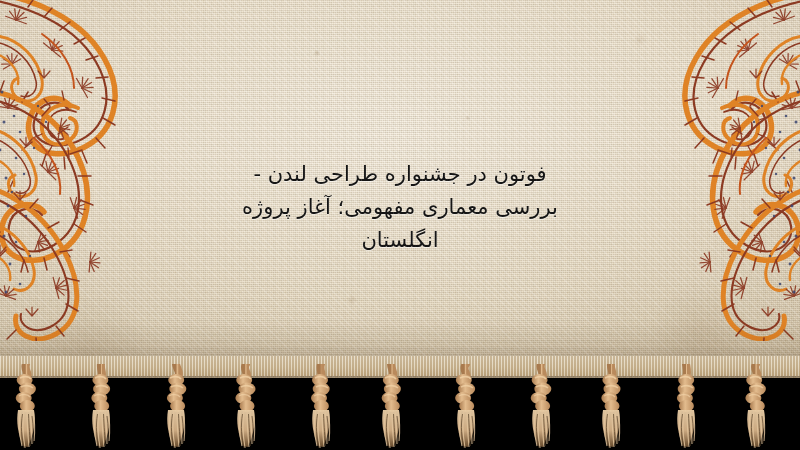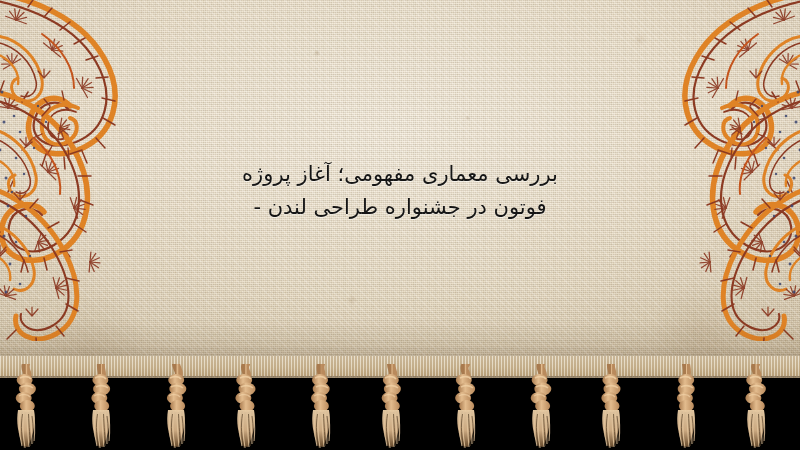--- a/index.html
+++ b/index.html
@@ -574,22 +574,23 @@
               <circle cx="10" cy="8" r="1.4"></circle>
           </g>
         </g>
       </svg>
     </div>
 
     <div class="fab-shadow"></div>
   </div>
 
   <div class="title-block">
+    <span class="tline">فوتون در جشنواره طراحی لندن -</span>
     <span class="tline">بررسی معماری مفهومی؛ آغاز پروژه</span>
-    <span class="tline">فوتون در جشنواره طراحی لندن -</span>
+    <span class="tline">انگلستان</span>
   </div>
 
   <div class="fringe-zone">
     <div class="fringe-head"></div>
     <div id="tassels">
         <div class="tassel" style="left:4px">
     <svg viewBox="0 0 44 86" xmlns="http://www.w3.org/2000/svg">
       <defs>
         <linearGradient id="cord1" x1="0" y1="0" x2="1" y2="0">
           <stop offset="0%" stop-color="#a87a4e"></stop>

